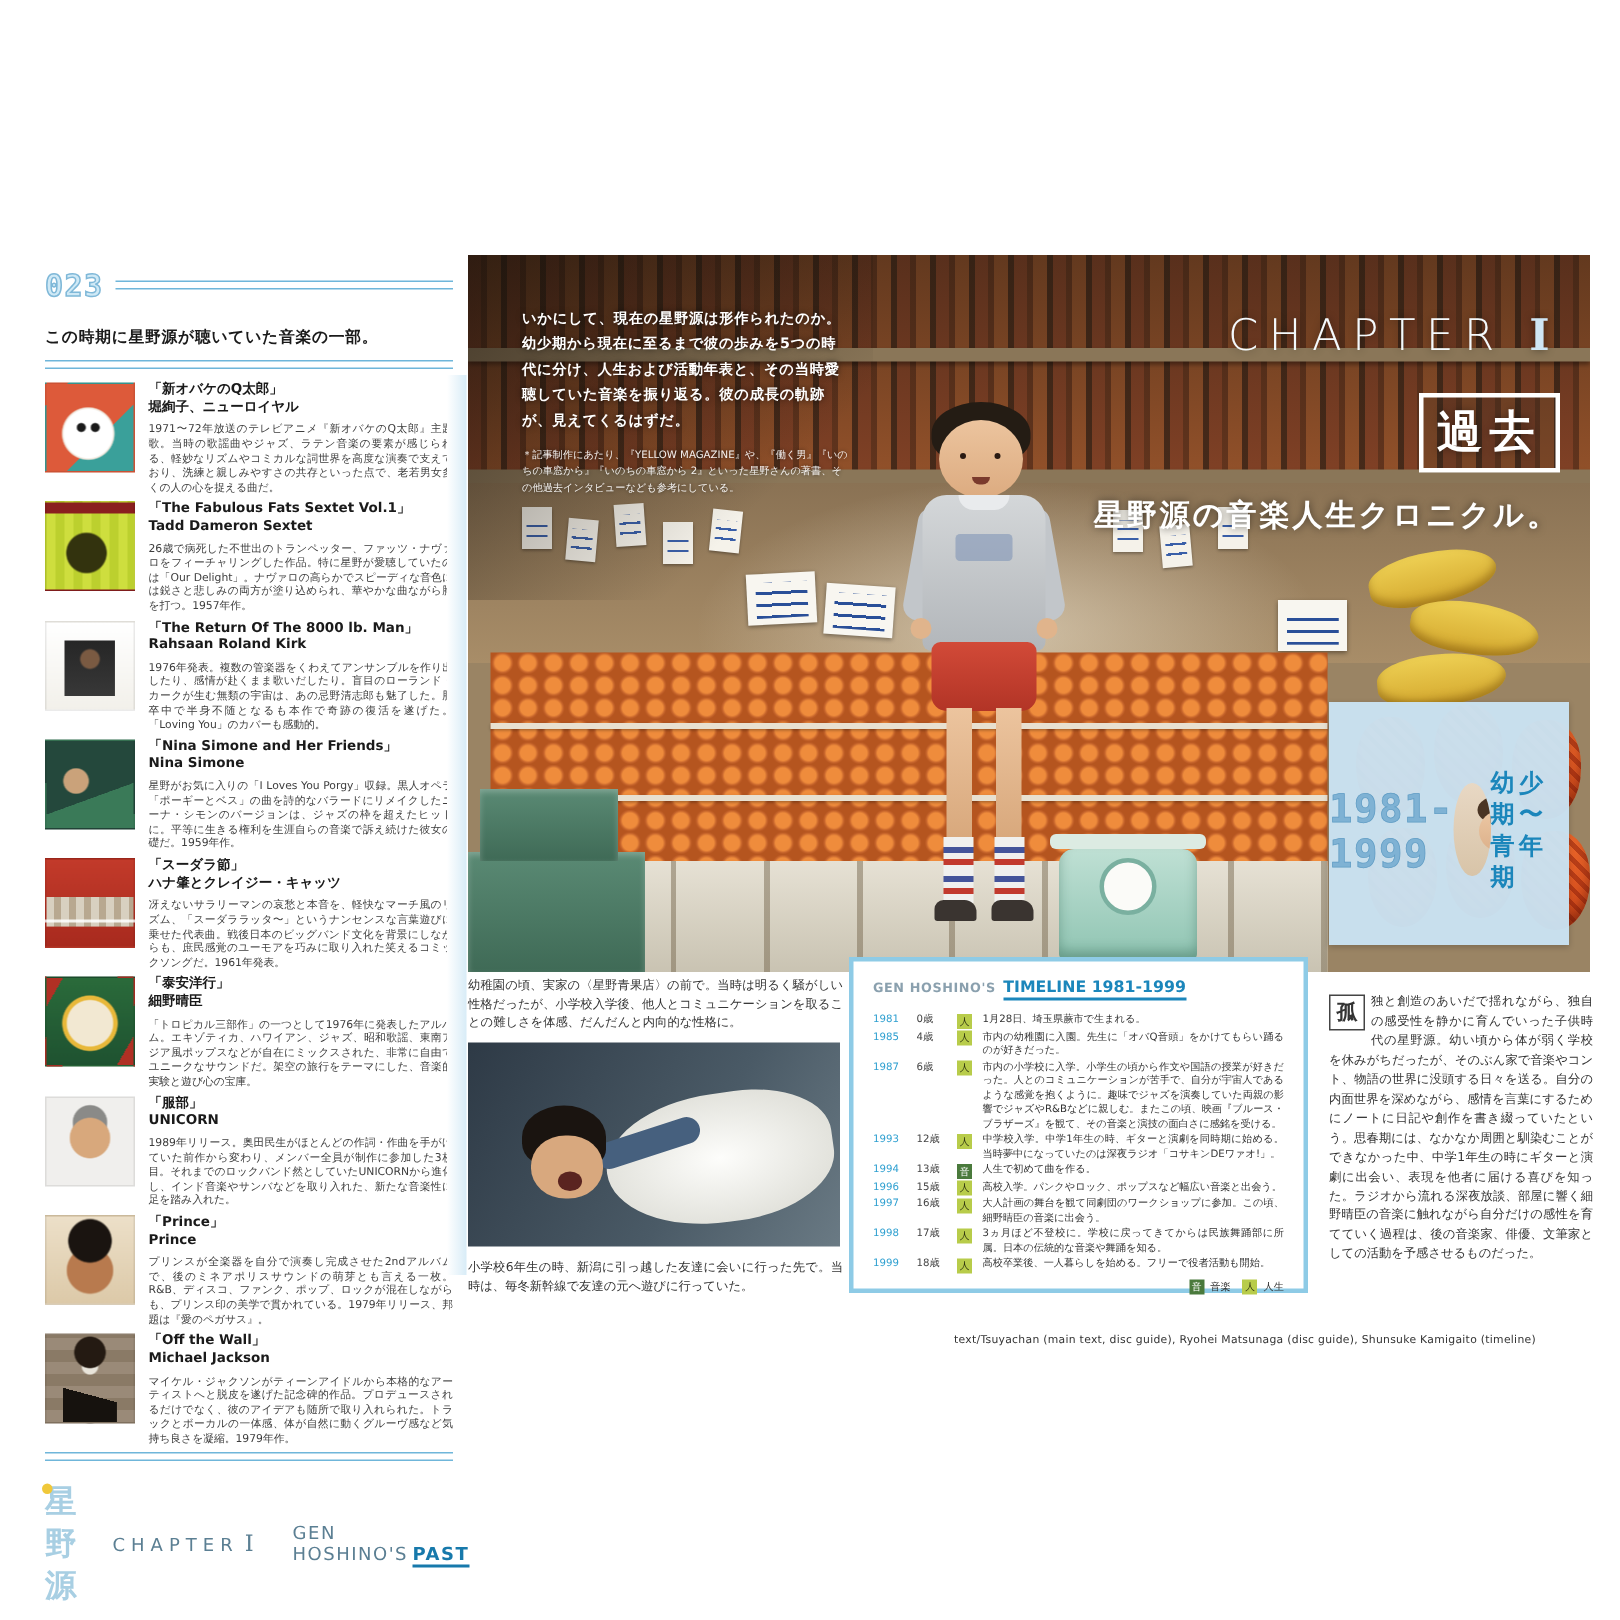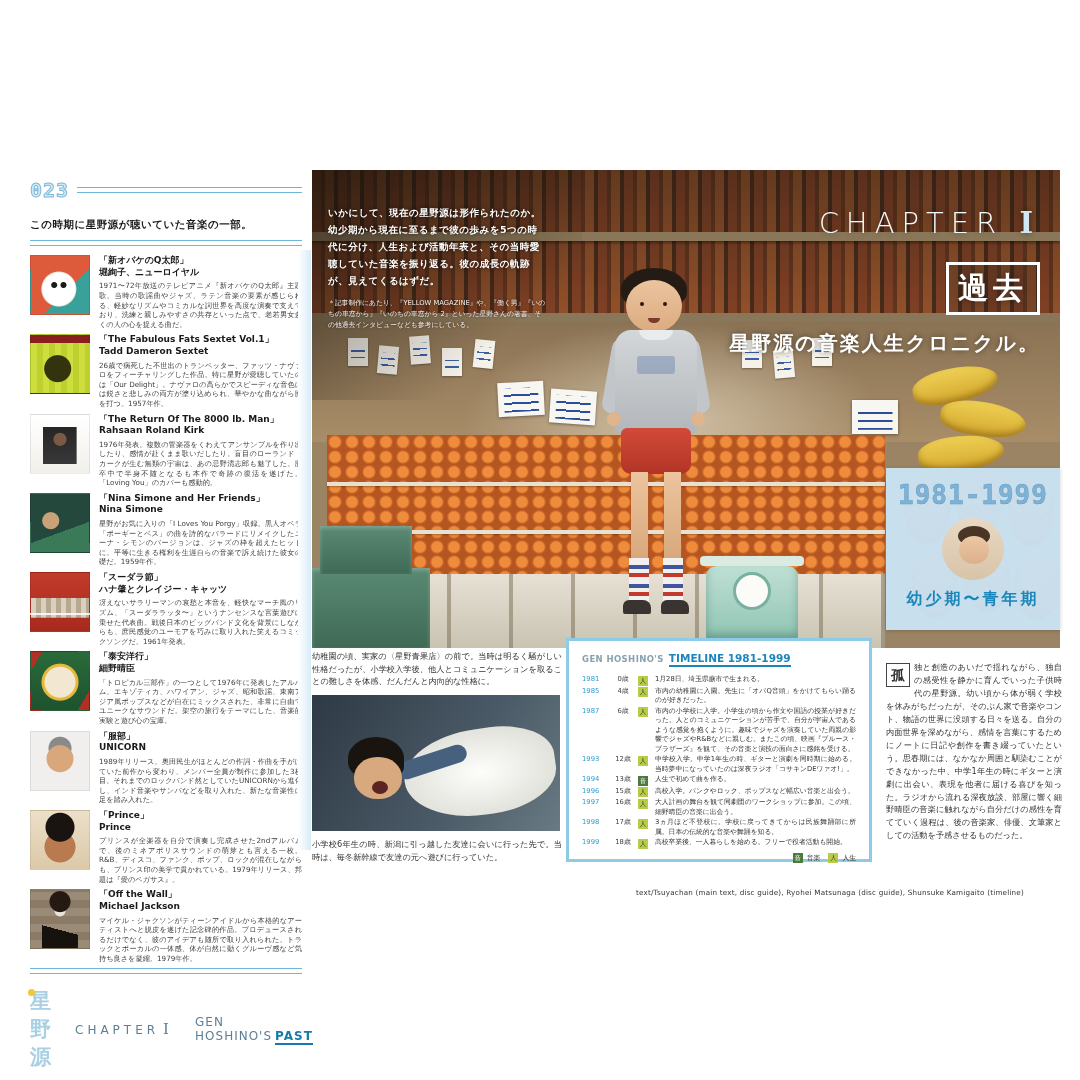--- a/index.html
+++ b/index.html
@@ -110,40 +110,40 @@
   .boy-hand{width:14px;height:14px;border-radius:50%;background:#e0b48c;top:144px;}
   .boy-shorts{left:14px;top:160px;width:70px;height:46px;border-radius:6px 6px 10px 10px;
         background:linear-gradient(#d24a38,#b23426);}
   .boy-leg{width:17px;height:88px;background:linear-gradient(#ecc49e,#d8a87c);top:204px;}
   .boy-sock{width:20px;height:44px;top:290px;
         background:repeating-linear-gradient(180deg,#f0f0ee 0 7px,#44549a 7px 11px,#f0f0ee 11px 15px,#c23a2e 15px 19px);}
   .boy-shoe{width:28px;height:14px;background:#3a3430;border-radius:6px 8px 2px 2px;top:332px;}
   .photo-shade{left:0;top:0;width:270px;height:230px;
         background:linear-gradient(135deg,rgba(20,15,10,.6),rgba(20,15,10,0) 72%);}
   
-  .photo-overlay{left:16px;top:34px;width:218px;color:#fff;}
+  .photo-overlay{left:36px;top:34px;width:218px;color:#fff;}
   .ov-main{font-size:9.5px;font-weight:bold;line-height:1.8;letter-spacing:.5px;
         text-shadow:0 0 4px rgba(0,0,0,.7);position:static;}
   .ov-note{margin-top:9px;font-size:6.8px;line-height:1.6;opacity:.92;
         text-shadow:0 0 3px rgba(0,0,0,.7);position:static;}
   
   .rp-pageno-row{position:absolute;left:620px;top:184px;width:420px;display:flex;align-items:center;gap:8px;}
   .rp-pageno-row .dbl-line{flex:1;border-color:#8ec8e4;}
   .rp-pageno{color:#d8eef9;-webkit-text-stroke:1px #9fd0e8;}
   .rp-chapter{position:absolute;right:40px;top:206px;color:#f4f9fc;font-size:29px;font-weight:300;
         letter-spacing:7px;text-shadow:0 0 6px rgba(0,0,0,.45);}
   .rp-chapter .num{font-family:"DejaVu Serif",serif;color:#cfe6f4;font-weight:bold;}
   .kako-box{position:absolute;right:40px;top:262px;border:3px solid #fff;padding:3px 9px;
         font-size:30px;font-weight:bold;color:#fff;letter-spacing:5px;
         background:rgba(50,40,30,.25);text-shadow:0 0 5px rgba(0,0,0,.4);}
   .rp-subtitle{position:absolute;right:40px;top:330px;color:#fff;font-size:20px;font-weight:bold;
         letter-spacing:2px;text-shadow:0 0 6px rgba(0,0,0,.55);}
   
-  .era-box{position:absolute;left:886px;top:468px;width:174px;height:162px;background:rgba(201,226,242,.97);
-        display:flex;flex-direction:column;align-items:center;box-shadow:0 1px 4px rgba(0,0,0,.2);}
+  .era-box{position:absolute;left:886px;top:468px;width:160px;height:162px;background:rgba(201,226,242,.97);
+        display:flex;flex-direction:row;align-items:center;box-shadow:0 1px 4px rgba(0,0,0,.2);}
   .era-years{margin-top:12px;font-family:"DejaVu Sans Mono",monospace;font-size:26px;font-weight:bold;
         color:#7fb2d4;letter-spacing:1px;-webkit-text-stroke:.5px #5f9cc4;}
   .era-photo{margin-top:8px;width:62px;height:62px;border-radius:50%;position:relative;overflow:hidden;
         background:linear-gradient(#e8d8c4,#d8c4a8);}
   .era-photo-hair{position:absolute;left:16px;top:8px;width:32px;height:20px;border-radius:50%;background:#4a3524;}
   .era-photo-face{position:absolute;left:17px;top:18px;width:30px;height:28px;border-radius:50%;
         background:linear-gradient(#ecc8a4,#dcb08a);}
   .era-label{margin-top:9px;font-size:16px;font-weight:bold;color:#1b86bb;letter-spacing:3px;}
   
   .caption-main{position:absolute;left:312px;top:650px;width:250px;font-size:8.2px;line-height:1.55;
@@ -163,21 +163,21 @@
   
   .timeline-box{position:absolute;left:566px;top:638px;width:306px;height:224px;box-sizing:border-box;
         border:3px solid #8ecbe6;background:#fff;padding:11px 13px 8px;z-index:5;}
   .tl-header{display:flex;align-items:baseline;gap:5px;}
   .tl-prefix{font-size:8.5px;font-weight:bold;color:#8aa0ae;letter-spacing:.4px;}
   .tl-title{font-size:10.5px;font-weight:bold;color:#1b86bb;border-bottom:2px solid #1b86bb;padding-bottom:1px;}
   .tl-rows{margin-top:8px;}
   .tl-row{display:grid;grid-template-columns:26px 24px 14px 1fr;column-gap:3px;
         font-size:6.8px;line-height:1.4;margin-bottom:1px;}
   .tl-year{color:#2d9fd0;font-weight:normal;}
-  .tl-age{color:#444;text-align:center;}
+  .tl-age{color:#444;}
   .tl-tag{width:10px;height:10px;font-size:6.5px;line-height:10px;text-align:center;margin-top:.5px;}
   .tag-life{background:#b8cc4a;color:#2e3310;}
   .tag-music{background:#4a7a3c;color:#fff;}
   .tl-text{color:#333;text-align:justify;}
   .tl-legend{margin-top:4px;font-size:6.8px;text-align:right;color:#333;display:flex;justify-content:flex-end;gap:8px;align-items:center;}
   .tl-legend .tl-tag{display:inline-block;margin-right:2px;vertical-align:middle;}
   .legend-item{display:flex;align-items:center;gap:2px;}
   
   .essay{position:absolute;left:886px;top:652px;width:176px;}
   .essay-h{font-size:12.5px;font-weight:bold;color:#111;line-height:1.5;letter-spacing:.3px;}

